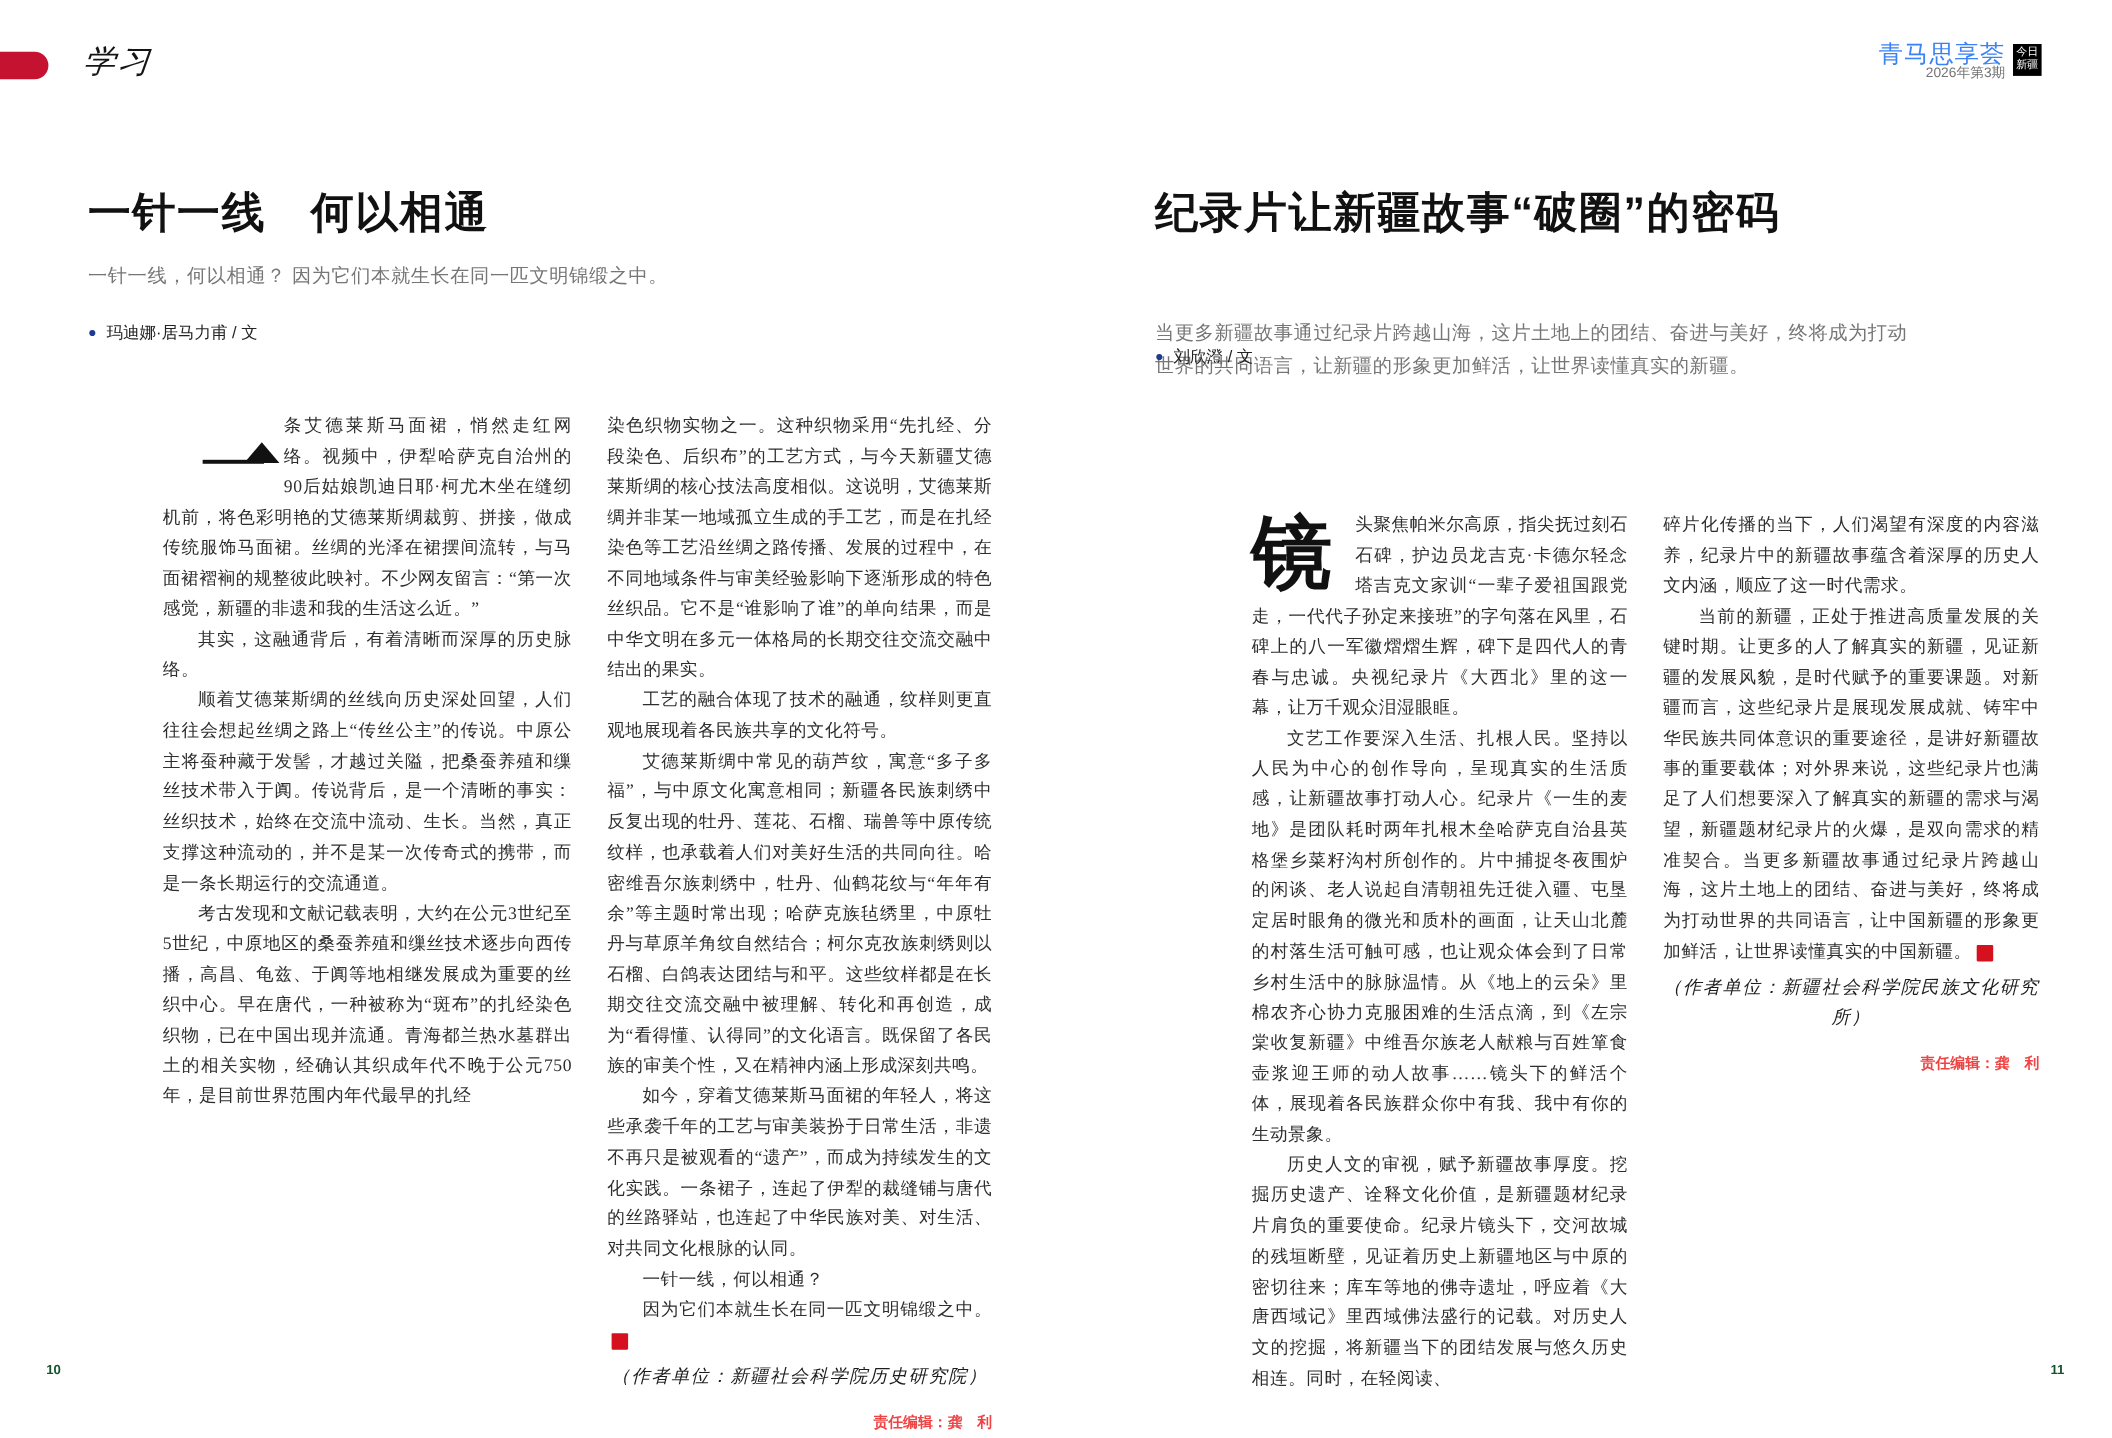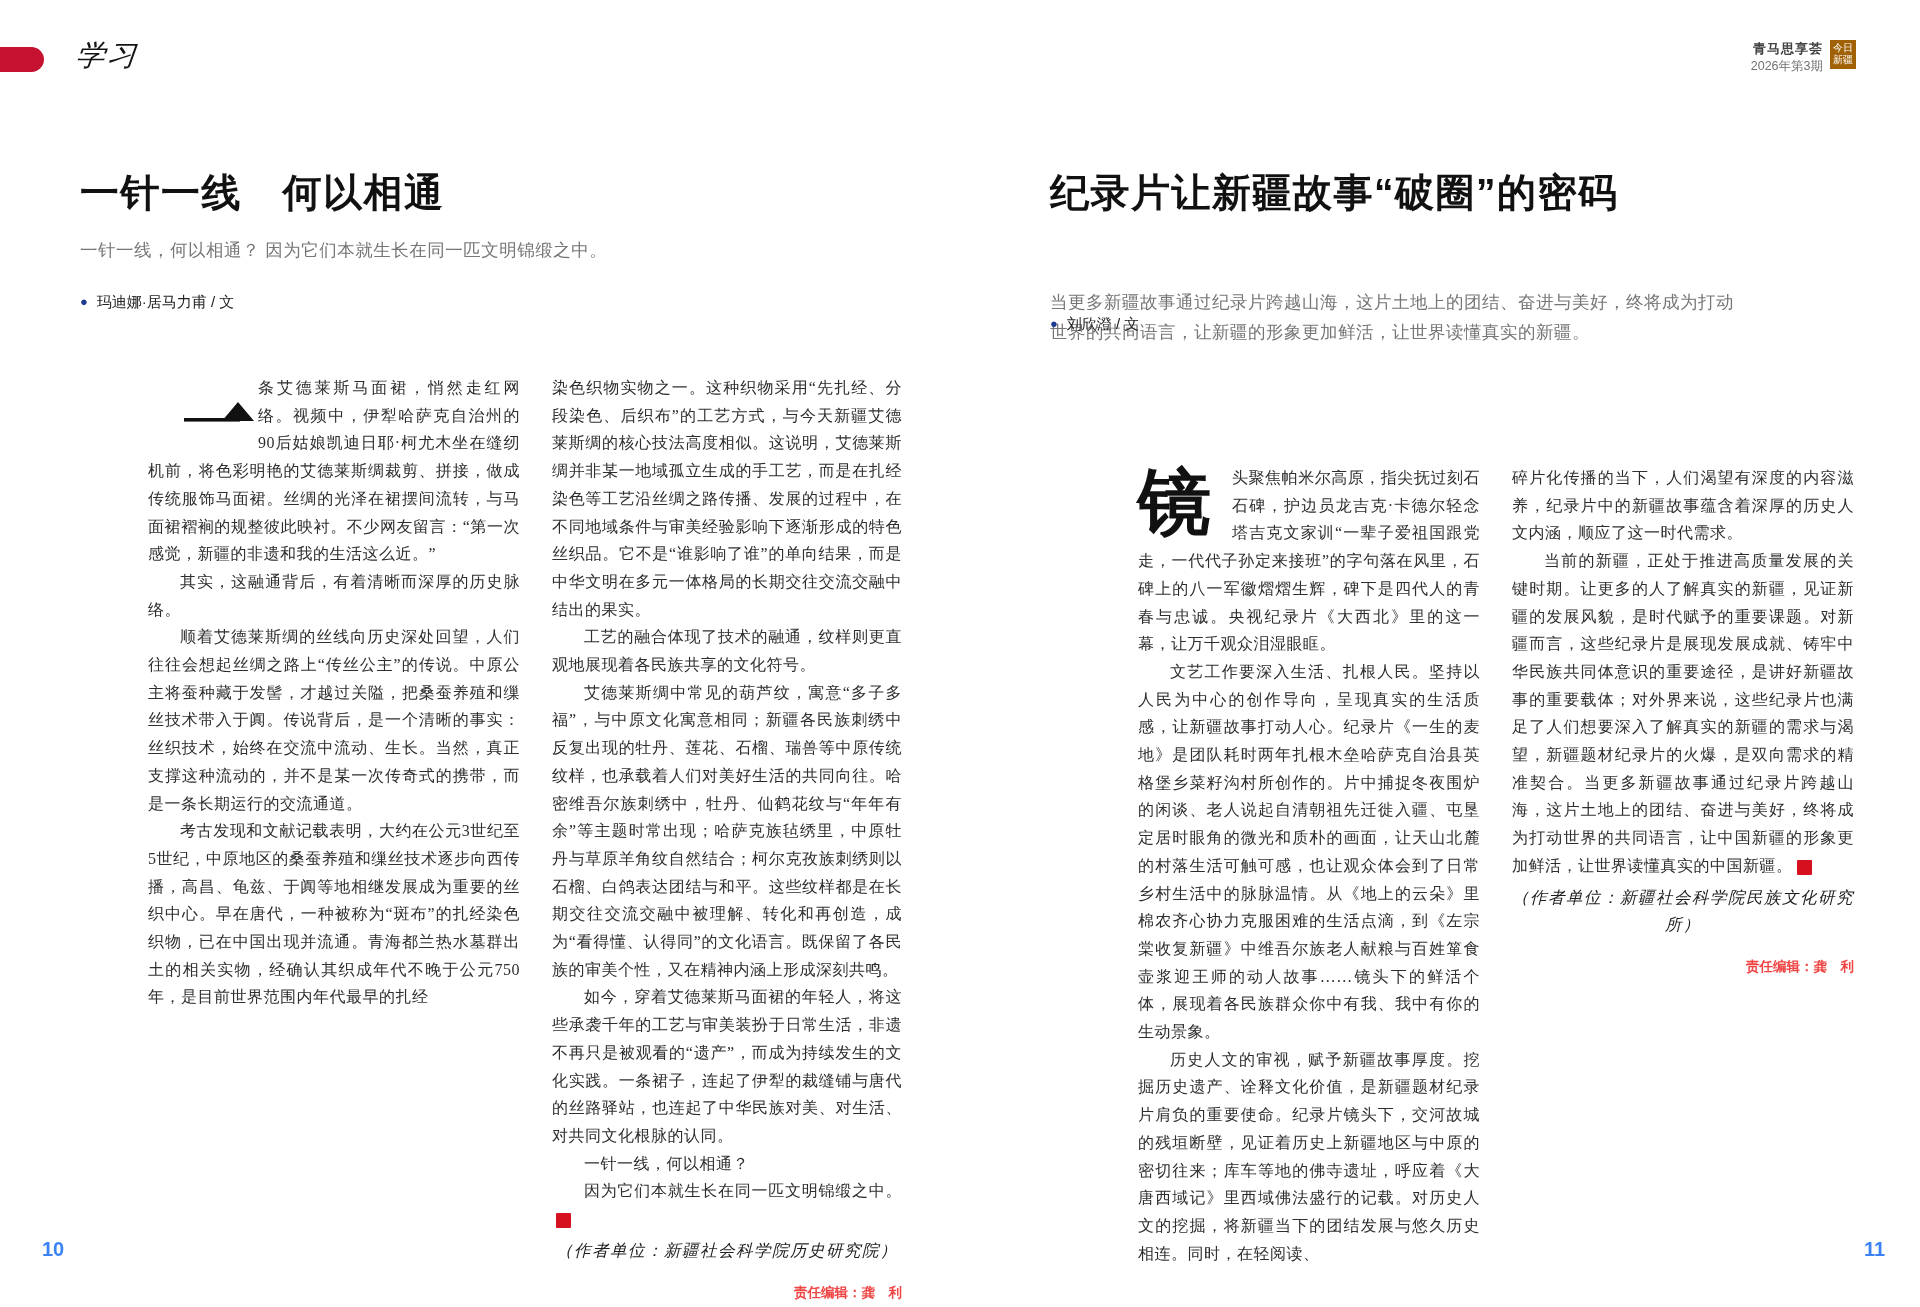--- a/index.html
+++ b/index.html
@@ -9,23 +9,23 @@
     overflow:hidden;
   }
   .abs{position:absolute;}
 
   
   .section-tab{left:0;top:47px;width:44px;height:25px;background:#c41230;border-radius:0 13px 13px 0;}
   .section-label{left:76px;top:36px;font-size:29px;font-style:italic;color:#141414;
     font-family:"Liberation Serif","DejaVu Serif",serif;letter-spacing:2px;transform:skewX(-6deg);}
   .masthead{left:1640px;top:40px;width:216px;display:flex;justify-content:flex-end;align-items:flex-start;gap:7px;}
   .masthead-text{text-align:right;font-family:"Liberation Sans","DejaVu Sans",sans-serif;}
-  .masthead-title{font-size:13px;font-weight:bold;color:#404040;letter-spacing:1px;line-height:17px;}
+  .masthead-title{font-size:22px;font-weight:normal;color:#3b82f6;letter-spacing:1px;line-height:17px;}
   .masthead-issue{font-size:12.5px;color:#737373;margin-top:3px;line-height:13px;}
-  .masthead-badge{width:26px;height:27px;background:#a16207;color:#fff;text-align:center;
+  .masthead-badge{width:26px;height:27px;background:#000000;color:#fff;text-align:center;
     font-size:10px;line-height:12px;padding-top:2px;font-family:"Liberation Serif","DejaVu Serif",serif;}
 
   
   .art-title{font-family:"Liberation Sans","DejaVu Sans",sans-serif;font-weight:bold;
     font-size:39px;color:#111;letter-spacing:1.5px;}
   .art-subtitle{font-family:"Liberation Sans","DejaVu Sans",sans-serif;
     font-size:17.5px;color:#767676;letter-spacing:0.5px;line-height:29.5px;}
   .byline{font-family:"Liberation Sans","DejaVu Sans",sans-serif;font-size:15px;color:#222;}
   .byline .dot{color:#1f3a93;font-size:13px;margin-right:9px;vertical-align:1px;}
 
@@ -42,21 +42,21 @@
   .endmark{display:inline-block;width:15px;height:15px;background:#d5101f;color:#fff;
     font:italic bold 12px/15px "Liberation Serif","DejaVu Serif",serif;text-align:center;
     margin-left:4px;border-radius:1px;}
 
   .author-credit{font-style:italic;font-size:16.5px;text-align:center;letter-spacing:1.5px;
     color:#1d1d1d;margin-top:4px;line-height:27px;}
   .editor-credit{font-family:"Liberation Sans","DejaVu Sans",sans-serif;font-weight:bold;
     font-size:13.5px;text-align:right;color:#ef4444;margin-top:20px;}
 
   .page-num{font-family:"Liberation Sans","DejaVu Sans",sans-serif;font-weight:bold;
-    font-size:20px;color:#3b82f6;}
+    font-size:12px;color:#14532d;}
 </style>
 </head>
 <body>
 
 <div class="abs section-tab"></div>
 <div class="abs section-label">学习</div>
 
 <div class="abs masthead">
   <div class="masthead-text">
     <div class="masthead-title">青马思享荟</div>

